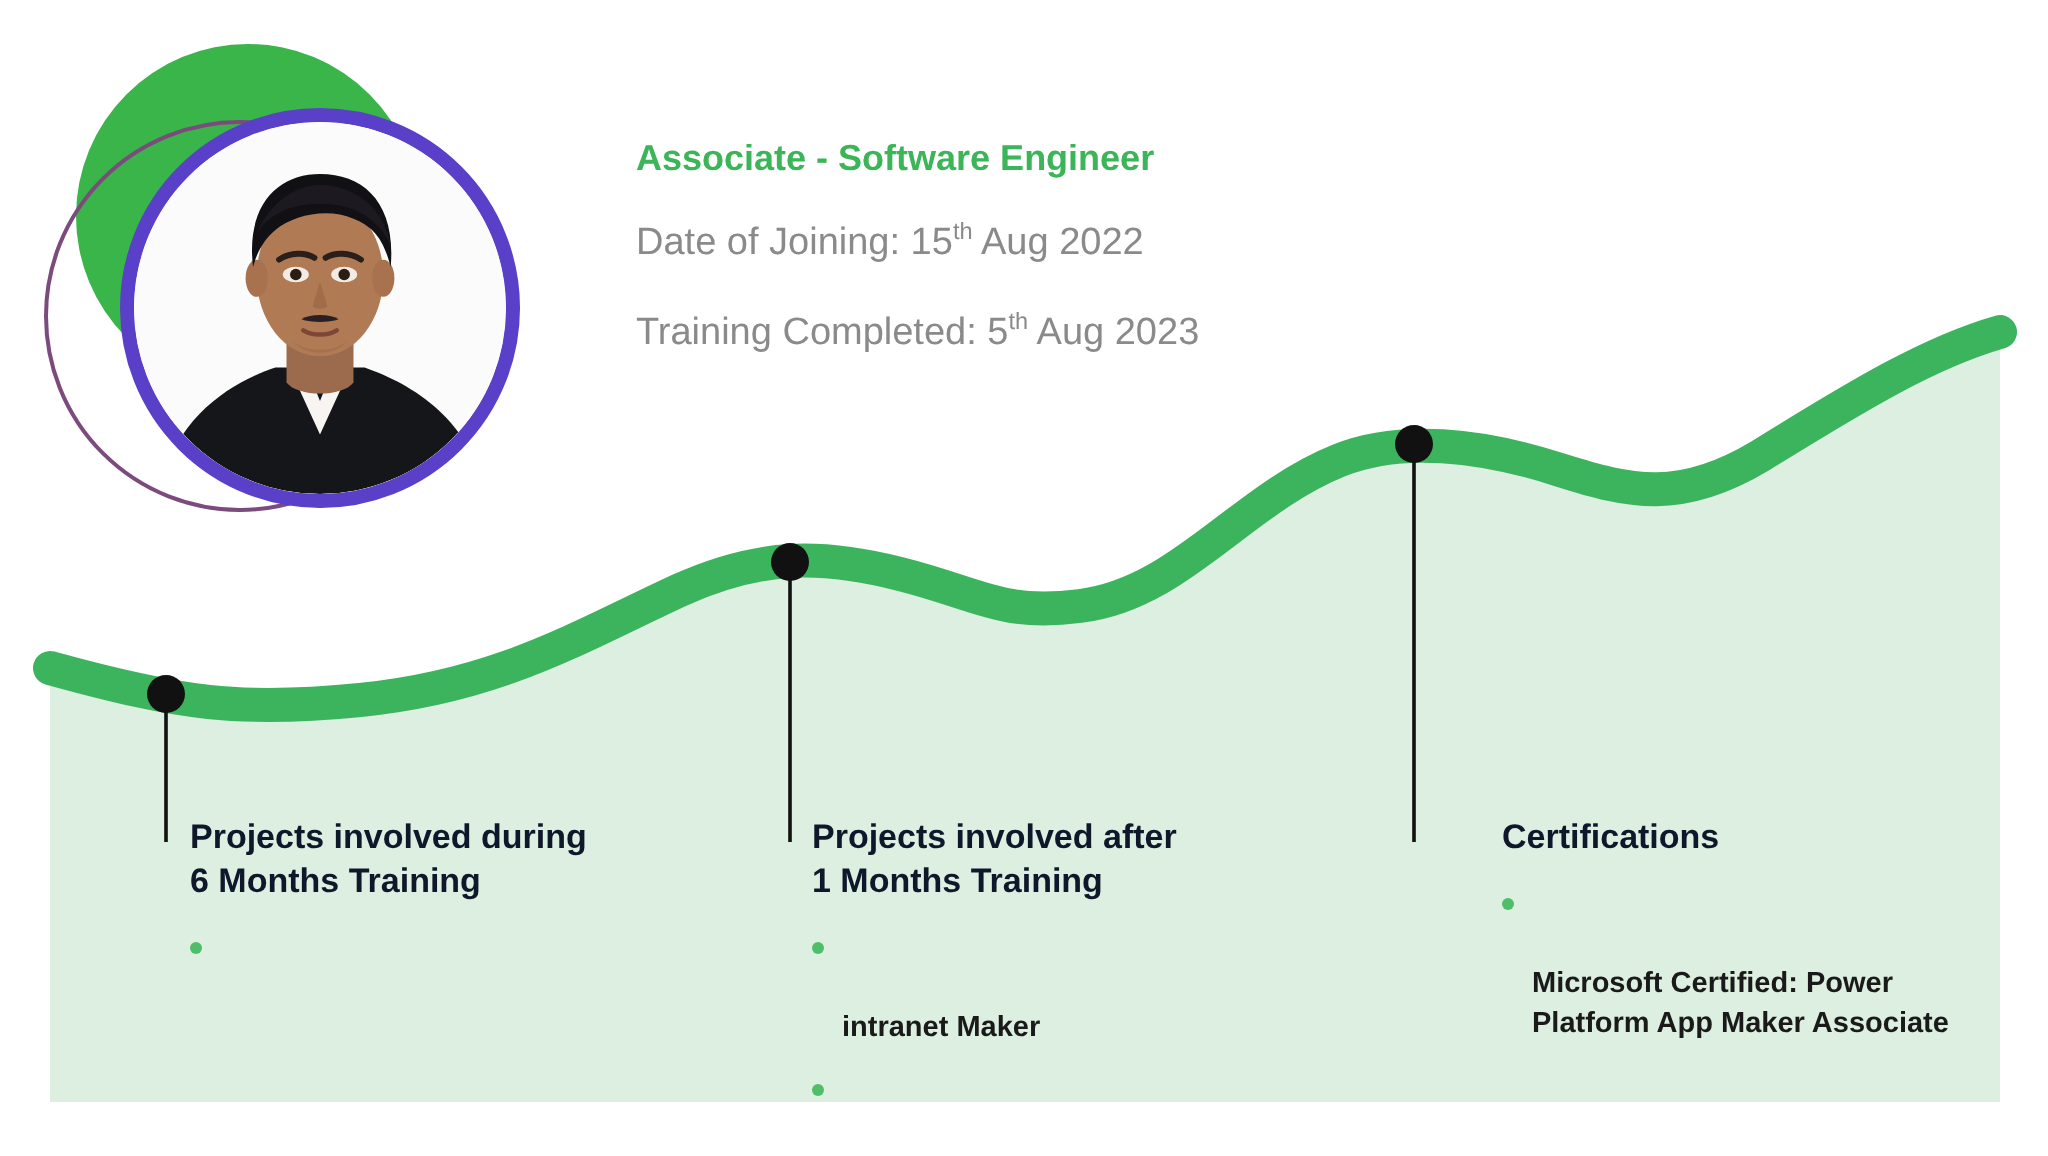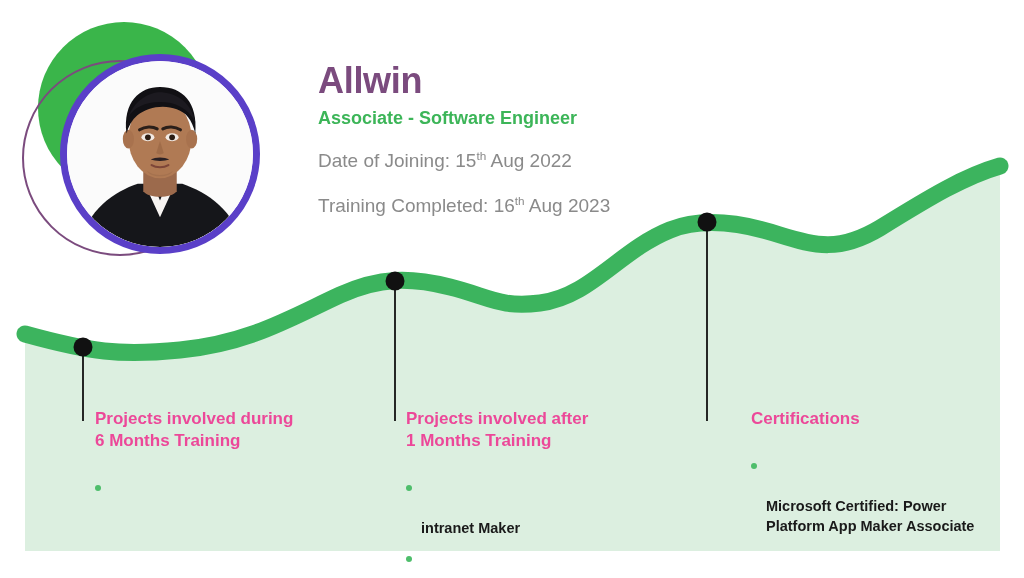--- a/index.html
+++ b/index.html
@@ -112,24 +112,24 @@
     line-height: 0;
   }
 
   
   .section {
     position: absolute;
   }
   .section-title {
     font-size: 17px;
     font-weight: bold;
-    color: #ec4899;
+    color: #0f172a;
     line-height: 1.28;
     white-space: pre-line;
-    margin: 0 0 26px 0;
+    margin: 0 0 12px 0;
   }
   .bullet-list {
     list-style: none;
     margin: 0;
     padding: 0;
   }
   .bullet-item {
     position: relative;
     padding-left: 15px;
     font-size: 14.5px;
@@ -215,27 +215,26 @@
 
           <path d="M91,112 C96,115 104,115 109,112" stroke="#7d4638" stroke-width="2.4" fill="none" stroke-linecap="round"></path>
 
           <path d="M86,118 C92,124 108,124 114,118 C110,126 90,126 86,118 Z" fill="#9a6a4a" opacity="0.5"></path>
         </g>
       </svg>
     </div>
   </div>
 
   <div id="header-block">
-    <h1 id="person-name">Allwin</h1>
     <div id="person-role">Associate - Software Engineer</div>
     <div class="meta-line">
       <span>Date of Joining: 15</span><sup>th</sup><span> Aug 2022</span>
     </div>
     <div class="meta-line">
-      <span>Training Completed: 16</span><sup>th</sup><span> Aug 2023</span>
+      <span>Training Completed: 5</span><sup>th</sup><span> Aug 2023</span>
     </div>
   </div>
 
   <div class="section" id="section-1">
     <div class="section-title">Projects involved during
 6 Months Training</div>
     <ul class="bullet-list">
       <li class="bullet-item">
         <span class="bullet-dot"></span>
         

